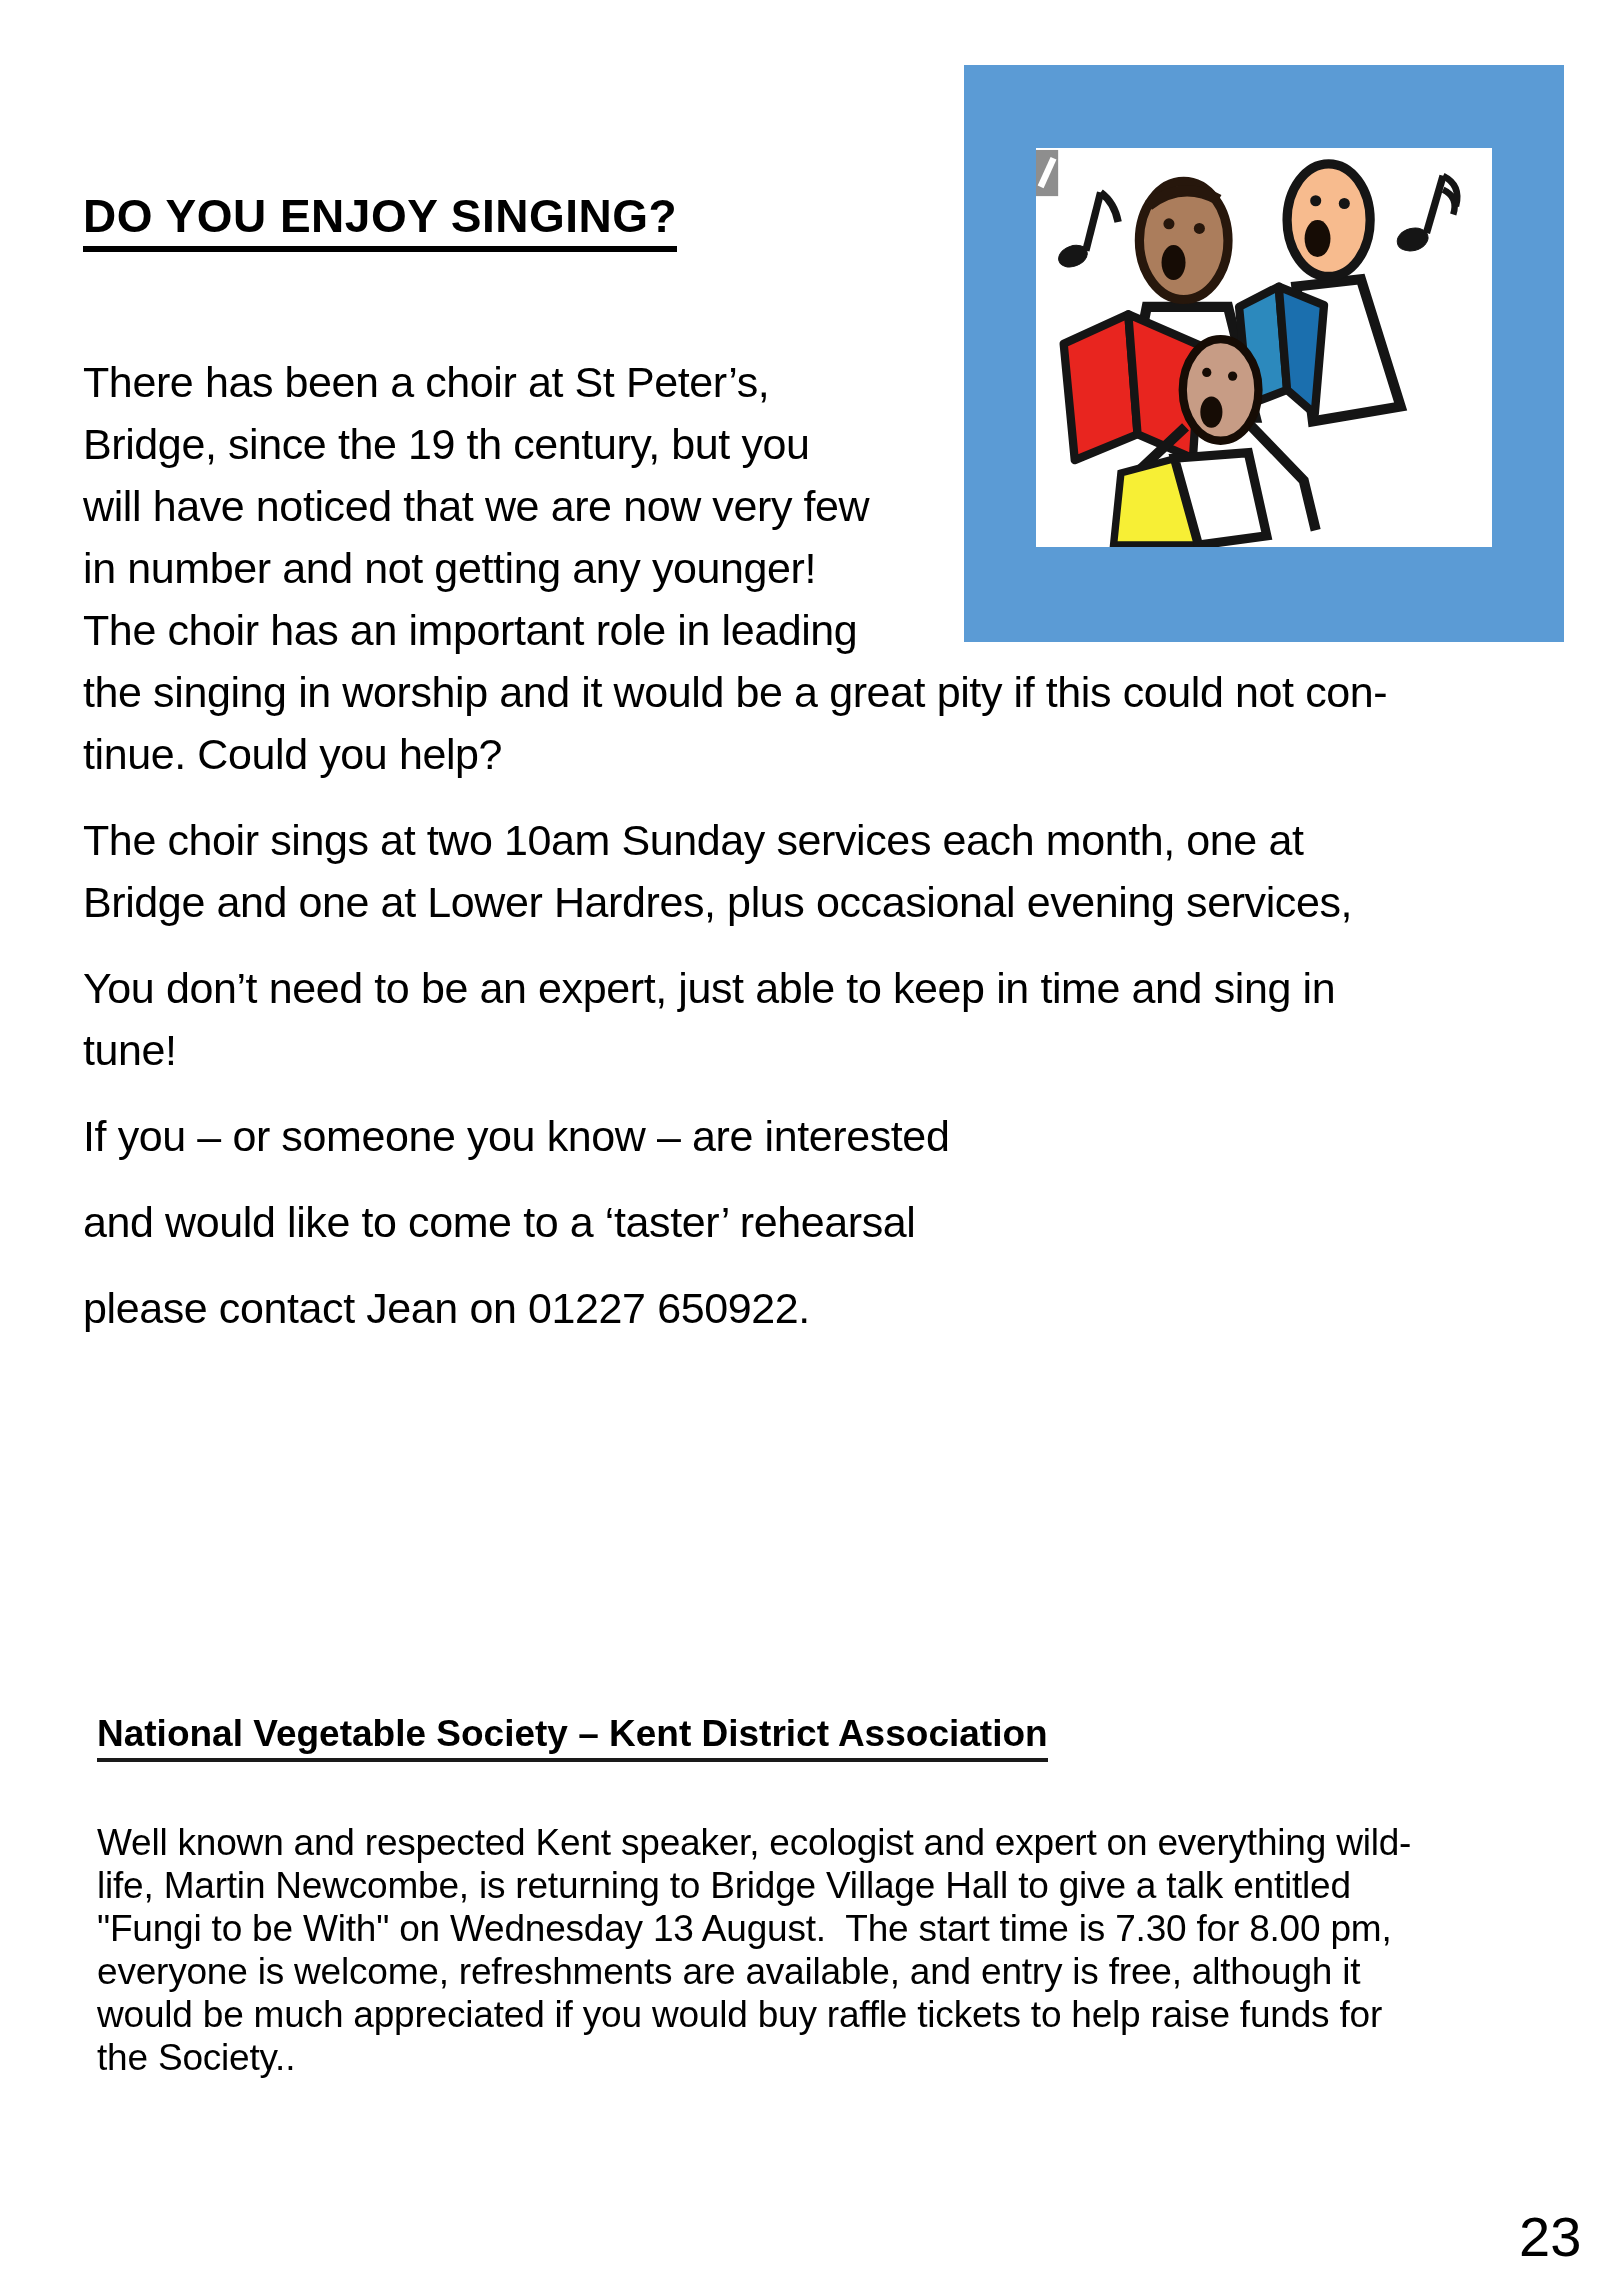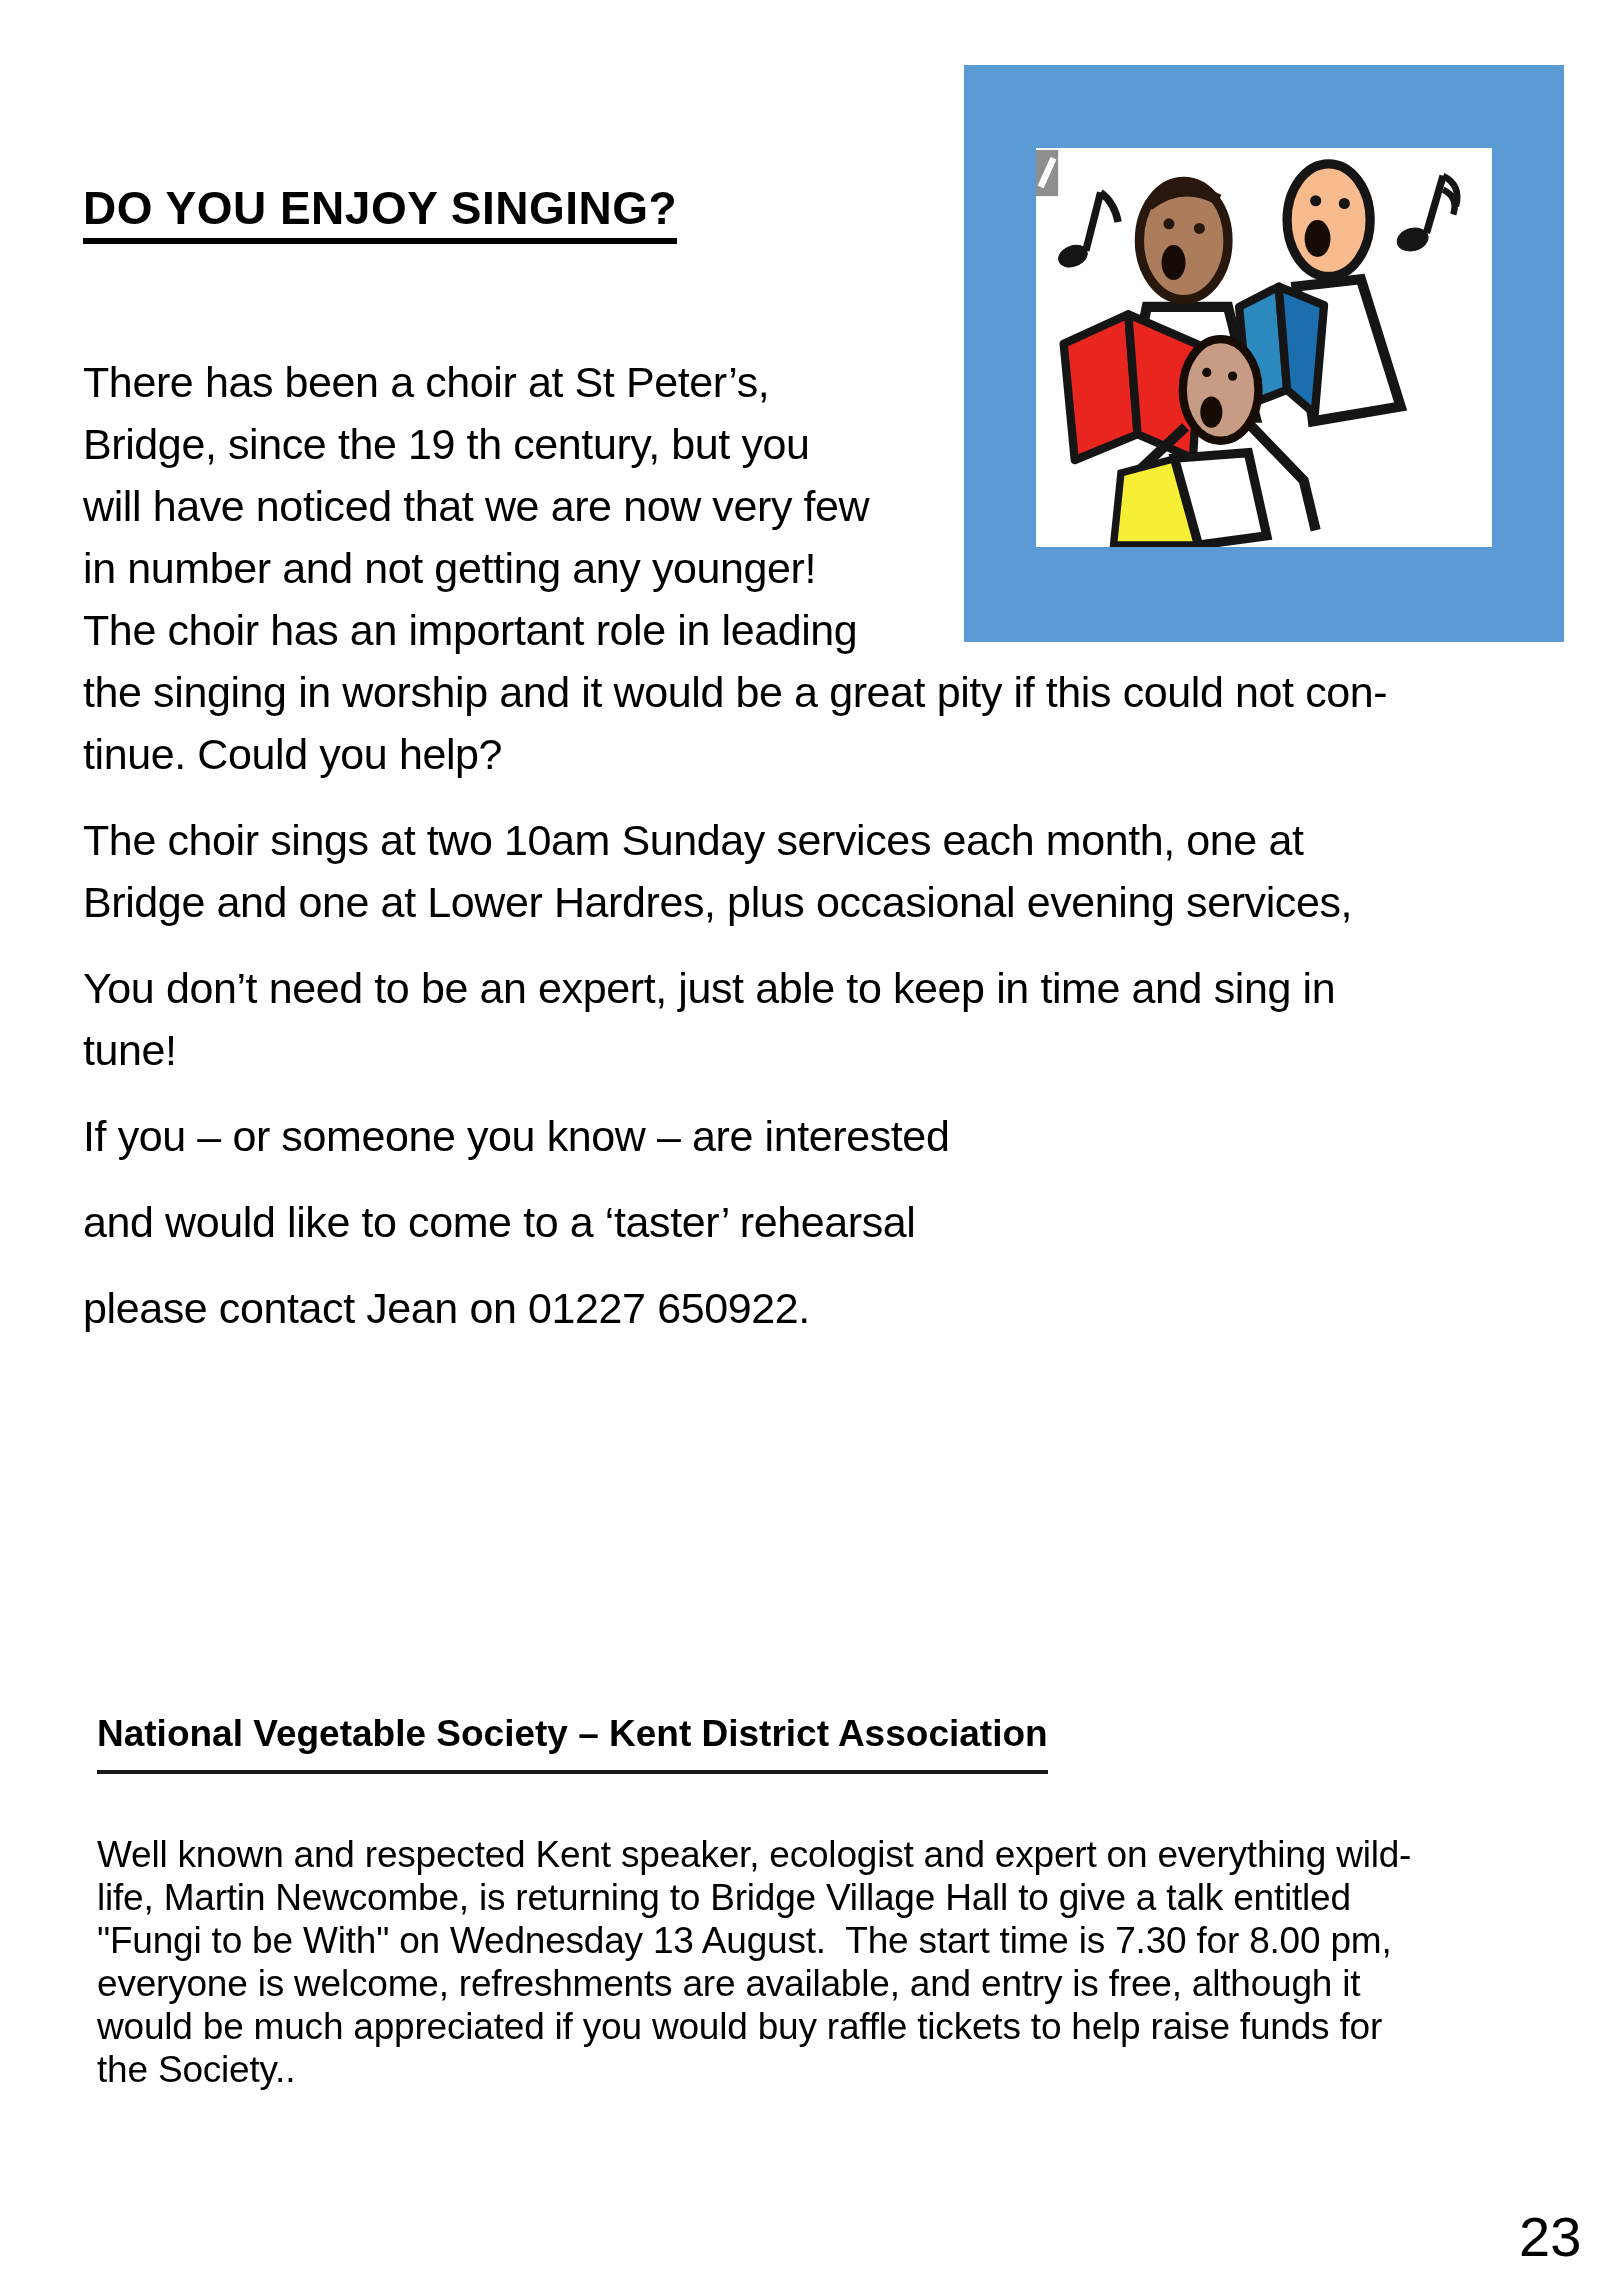--- a/index.html
+++ b/index.html
@@ -5,42 +5,42 @@
   html,body { margin:0; padding:0; background:#e9e9e9; }
   .page {
     position:relative; width:1612px; height:2289px; margin:0 auto;
     background:#ffffff; overflow:hidden;
     font-family:"Liberation Sans", sans-serif; color:#000;
   }
   .title {
     position:absolute; left:83px; top:181px;
     font-size:46px; font-weight:bold; line-height:54px; letter-spacing:0.5px;
   }
-  .title .u { display:inline-block; border-bottom:6.5px solid #000; padding-bottom:2.8px; }
+  .title .u { display:inline-block; border-bottom:6.5px solid #000; padding-bottom:2.8px;margin-top:8px; }
 
   .figure {
     position:absolute; left:964px; top:65px; width:600px; height:577px;
     background:#5b9bd5;
   }
   .figure-inner {
     position:absolute; left:72px; top:83px; width:456px; height:399px;
     background:#ffffff;
   }
   .figure-inner svg { position:absolute; left:0; top:0; width:100%; height:100%; }
 
   .body-text {
     position:absolute; left:83px; top:351px; width:1466px;
     font-size:43px; line-height:62px; letter-spacing:-0.4px;
   }
   .float-spacer { float:right; width:598px; height:297px; }
   .body-text p { margin:0 0 24px 0; white-space:pre-wrap; }
 
   .notice { position:absolute; left:97px; top:1713px; width:1440px; }
   .notice-heading { margin:0 0 59px 0; font-size:37px; font-weight:bold; line-height:42px; }
-  .notice-heading .u { display:inline-block; border-bottom:4.6px solid #1a1a1a; padding-bottom:15px; }
+  .notice-heading .u { display:inline-block; border-bottom:4.6px solid #1a1a1a; padding-bottom:3px; }
   .notice-body { font-size:37px; line-height:43px; white-space:pre-wrap; letter-spacing:-0.2px;margin-top:28px; }
 
   .page-number { position:absolute; left:1519px; top:2213px; font-size:56px; line-height:48px; }
 </style>
 </head>
 <body>
 
 <div class="page">
 
   <div class="title">

